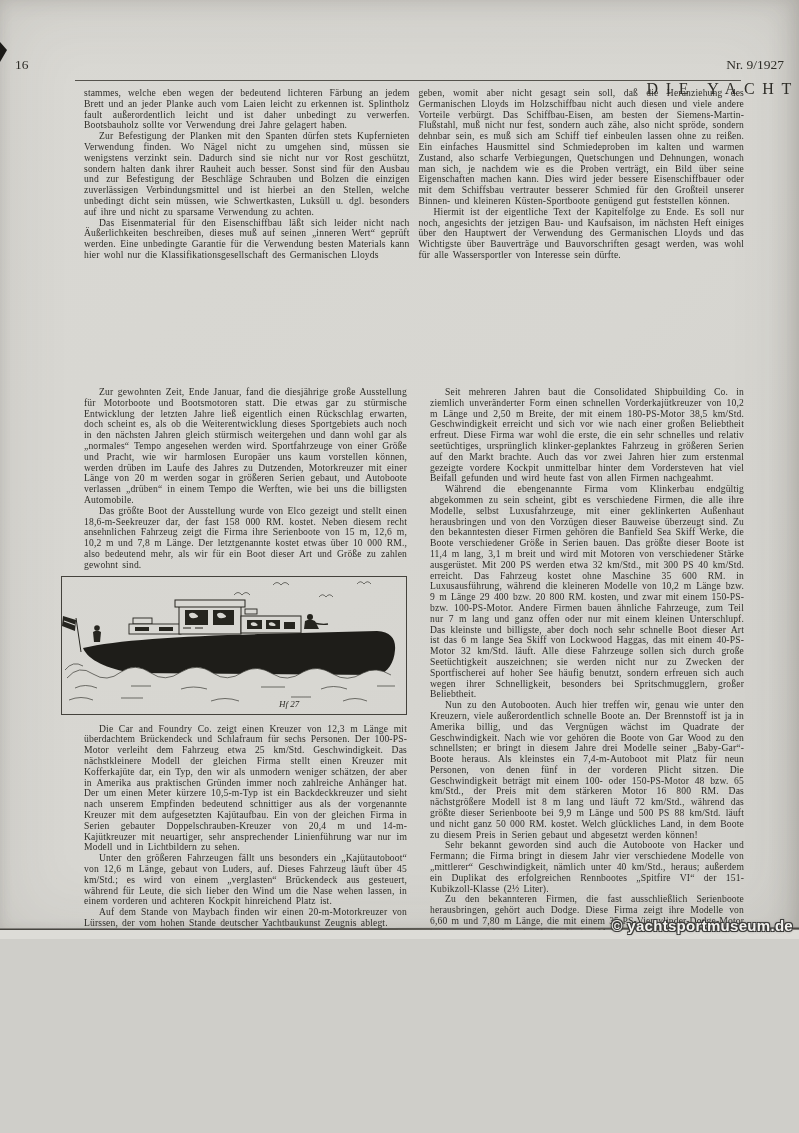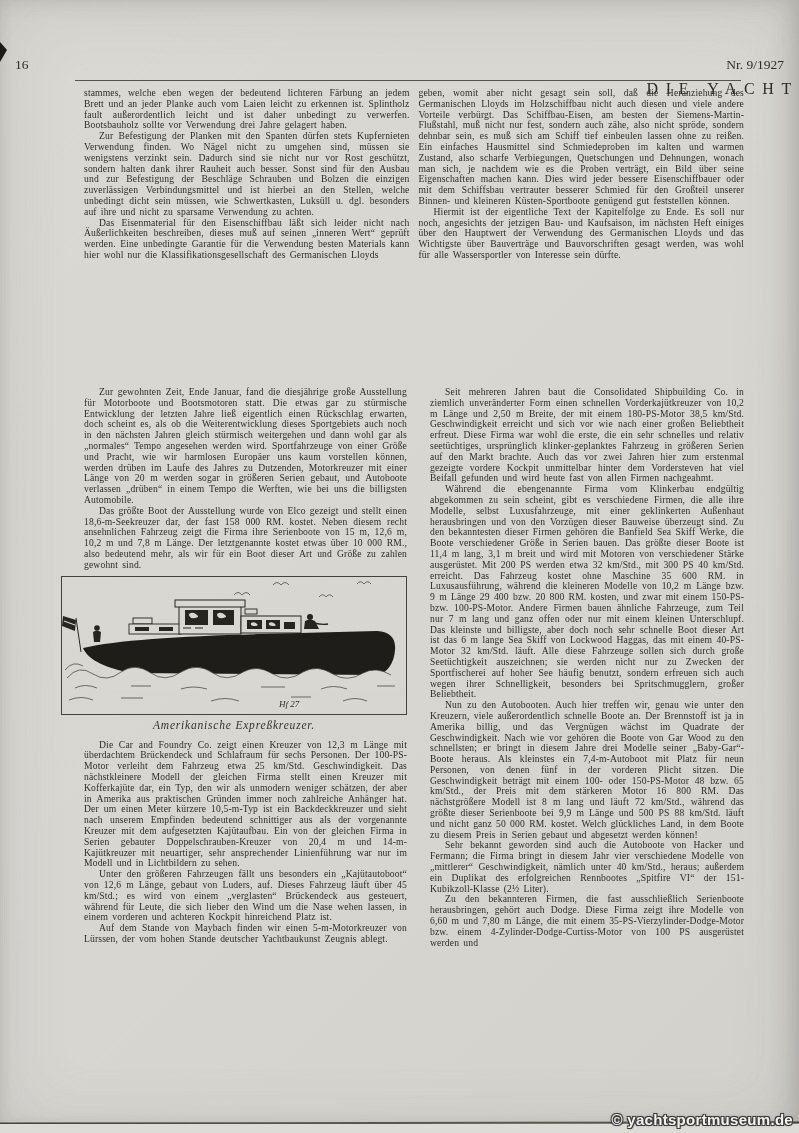--- a/index.html
+++ b/index.html
@@ -2,21 +2,21 @@
 <html lang="de"><head>
 <meta charset="utf-8">
 <style>
   html, body { margin: 0; padding: 0; }
   body {
     width: 799px; height: 1133px;
     font-family: "Liberation Serif", "DejaVu Serif", serif;
     background: #cfcec9;
   }
   .page {
-    position: relative; width: 799px; height: 1133px; overflow: hidden;
+    position: relative; width: 799px; height: 939px; overflow: hidden;
     background: linear-gradient(135deg, #d9d8d3 0%, #d7d6d1 55%, #d2d1cc 100%);
     box-shadow: inset 0 0 70px rgba(92,87,76,0.14),
                 inset -10px 0 22px rgba(70,67,60,0.14),
                 inset 0 -6px 14px rgba(70,67,60,0.10);
     color: #2e2d28;
   }
   
   .corner-mark {
     position: absolute; left: 0; top: 42px; width: 7px; height: 20px;
     background: #1b1a17; clip-path: polygon(0 0, 100% 40%, 0 100%);
@@ -170,26 +170,25 @@
           <g class="ink-thin">
             <path d="M6 102 Q18 88 32 98 Q46 107 60 96 Q74 86 90 97 Q104 107 120 96 Q136 86 152 97 Q166 107 182 96 Q196 88 212 98 Q226 107 242 96 Q256 88 272 98 Q286 107 302 97 Q315 90 330 99"></path>
             <path d="M4 94 q8 -10 18 -4"></path>
             <path d="M14 112 q10 -5 22 0 M70 110 h20 M120 113 q12 -4 26 0"></path>
             <path d="M200 111 h24 M260 113 q12 -5 26 0 M316 110 h18"></path>
             <path d="M8 124 q12 -5 24 0 M60 122 h22 M150 125 q14 -5 28 0"></path>
             <path d="M230 121 h20 M282 125 q12 -5 24 0"></path>
           </g>
           <text x="218" y="131" font-size="9" font-style="italic" font-family="'Liberation Serif', serif" fill="#2b2a25">Hf 27</text>
         </svg>
-        <figcaption class="figure-caption">Amerikanische Expreßkreuzer.</figcaption>
       </figure>
 
       <p class="p">Die Car and Foundry Co. zeigt einen Kreuzer von 12,3 m Länge mit überdachtem Brückendeck und Schlafraum für sechs Personen. Der 100-PS-Motor verleiht dem Fahrzeug etwa 25 km/Std. Geschwindigkeit. Das nächstkleinere Modell der gleichen Firma stellt einen Kreuzer mit Kofferkajüte dar, ein Typ, den wir als unmodern weniger schätzen, der aber in Amerika aus praktischen Gründen immer noch zahlreiche Anhänger hat. Der um einen Meter kürzere 10,5-m-Typ ist ein Backdeckkreuzer und sieht nach unserem Empfinden bedeutend schnittiger aus als der vorgenannte Kreuzer mit dem aufgesetzten Kajütaufbau. Ein von der gleichen Firma in Serien gebauter Doppelschrauben-Kreuzer von 20,4 m und 14-m-Kajütkreuzer mit neuartiger, sehr ansprechender Linienführung war nur im Modell und in Lichtbildern zu sehen.</p>
       <p class="p">Unter den größeren Fahrzeugen fällt uns besonders ein „Kajütautoboot“ von 12,6 m Länge, gebaut von Luders, auf. Dieses Fahrzeug läuft über 45 km/Std.; es wird von einem „verglasten“ Brückendeck aus gesteuert, während für Leute, die sich lieber den Wind um die Nase wehen lassen, in einem vorderen und achteren Kockpit hinreichend Platz ist.</p>
-      <p class="p">Auf dem Stande von Maybach finden wir einen 5-m-Motorkreuzer von Lürssen, der vom hohen Stande deutscher Yachtbaukunst Zeugnis ablegt.</p>
+      <p class="p">Auf dem Stande von Maybach finden wir einen 20-m-Motorkreuzer von Lürssen, der vom hohen Stande deutscher Yachtbaukunst Zeugnis ablegt.</p>
     </div>
 
     <div class="col">
       <p class="p">Seit mehreren Jahren baut die Consolidated Shipbuilding Co. in ziemlich unveränderter Form einen schnellen Vorderkajütkreuzer von 10,2 m Länge und 2,50 m Breite, der mit einem 180-PS-Motor 38,5 km/Std. Geschwindigkeit erreicht und sich vor wie nach einer großen Beliebtheit erfreut. Diese Firma war wohl die erste, die ein sehr schnelles und relativ seetüchtiges, ursprünglich klinker-geplanktes Fahrzeug in größeren Serien auf den Markt brachte. Auch das vor zwei Jahren hier zum erstenmal gezeigte vordere Kockpit unmittelbar hinter dem Vordersteven hat viel Beifall gefunden und wird heute fast von allen Firmen nachgeahmt.</p>
       <p class="p">Während die ebengenannte Firma vom Klinkerbau endgültig abgekommen zu sein scheint, gibt es verschiedene Firmen, die alle ihre Modelle, selbst Luxusfahrzeuge, mit einer geklinkerten Außenhaut herausbringen und von den Vorzügen dieser Bauweise überzeugt sind. Zu den bekanntesten dieser Firmen gehören die Banfield Sea Skiff Werke, die Boote verschiedener Größe in Serien bauen. Das größte dieser Boote ist 11,4 m lang, 3,1 m breit und wird mit Motoren von verschiedener Stärke ausgerüstet. Mit 200 PS werden etwa 32 km/Std., mit 300 PS 40 km/Std. erreicht. Das Fahrzeug kostet ohne Maschine 35 600 RM. in Luxusausführung, während die kleineren Modelle von 10,2 m Länge bzw. 9 m Länge 29 400 bzw. 20 800 RM. kosten, und zwar mit einem 150-PS- bzw. 100-PS-Motor. Andere Firmen bauen ähnliche Fahrzeuge, zum Teil nur 7 m lang und ganz offen oder nur mit einem kleinen Unterschlupf. Das kleinste und billigste, aber doch noch sehr schnelle Boot dieser Art ist das 6 m lange Sea Skiff von Lockwood Haggas, das mit einem 40-PS-Motor 32 km/Std. läuft. Alle diese Fahrzeuge sollen sich durch große Seetüchtigkeit auszeichnen; sie werden nicht nur zu Zwecken der Sportfischerei auf hoher See häufig benutzt, sondern erfreuen sich auch wegen ihrer Schnelligkeit, besonders bei Spritschmugglern, großer Beliebtheit.</p>
       <p class="p">Nun zu den Autobooten. Auch hier treffen wir, genau wie unter den Kreuzern, viele außerordentlich schnelle Boote an. Der Brennstoff ist ja in Amerika billig, und das Vergnügen wächst im Quadrate der Geschwindigkeit. Nach wie vor gehören die Boote von Gar Wood zu den schnellsten; er bringt in diesem Jahre drei Modelle seiner „Baby-Gar“-Boote heraus. Als kleinstes ein 7,4-m-Autoboot mit Platz für neun Personen, von denen fünf in der vorderen Plicht sitzen. Die Geschwindigkeit beträgt mit einem 100- oder 150-PS-Motor 48 bzw. 65 km/Std., der Preis mit dem stärkeren Motor 16 800 RM. Das nächstgrößere Modell ist 8 m lang und läuft 72 km/Std., während das größte dieser Serienboote bei 9,9 m Länge und 500 PS 88 km/Std. läuft und nicht ganz 50 000 RM. kostet. Welch glückliches Land, in dem Boote zu diesem Preis in Serien gebaut und abgesetzt werden können!</p>
       <p class="p">Sehr bekannt geworden sind auch die Autoboote von Hacker und Fermann; die Firma bringt in diesem Jahr vier verschiedene Modelle von „mittlerer“ Geschwindigkeit, nämlich unter 40 km/Std., heraus; außerdem ein Duplikat des erfolgreichen Rennbootes „Spitfire VI“ der 151-Kubikzoll-Klasse (2½ Liter).</p>
       <p class="p">Zu den bekannteren Firmen, die fast ausschließlich Serienboote herausbringen, gehört auch Dodge. Diese Firma zeigt ihre Modelle von 6,60 m und 7,80 m Länge, die mit einem 35-PS-Vierzylinder-Dodge-Motor bzw. einem 4-Zylinder-Dodge-Curtiss-Motor von 100 PS ausgerüstet werden und</p>
     </div>
   </div>

